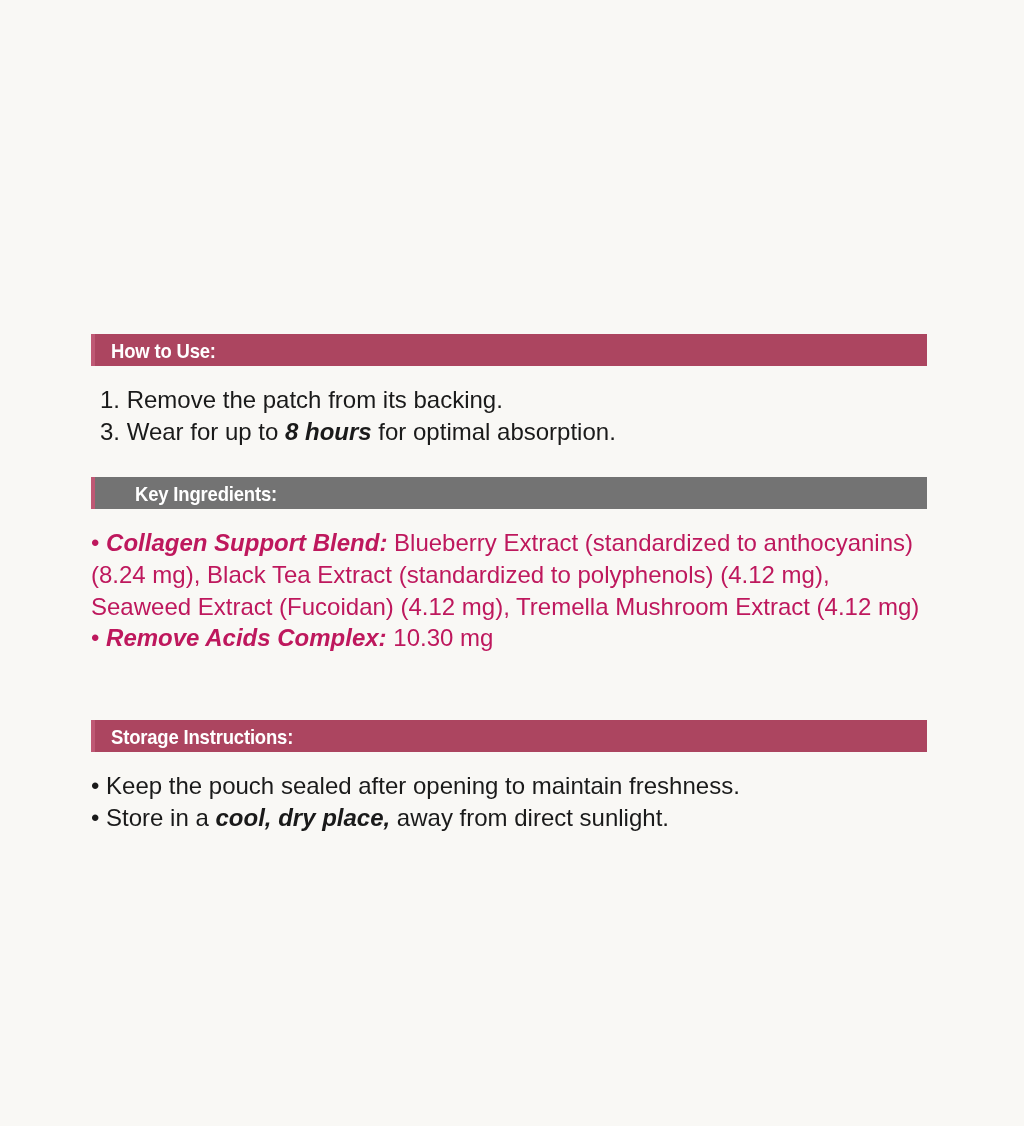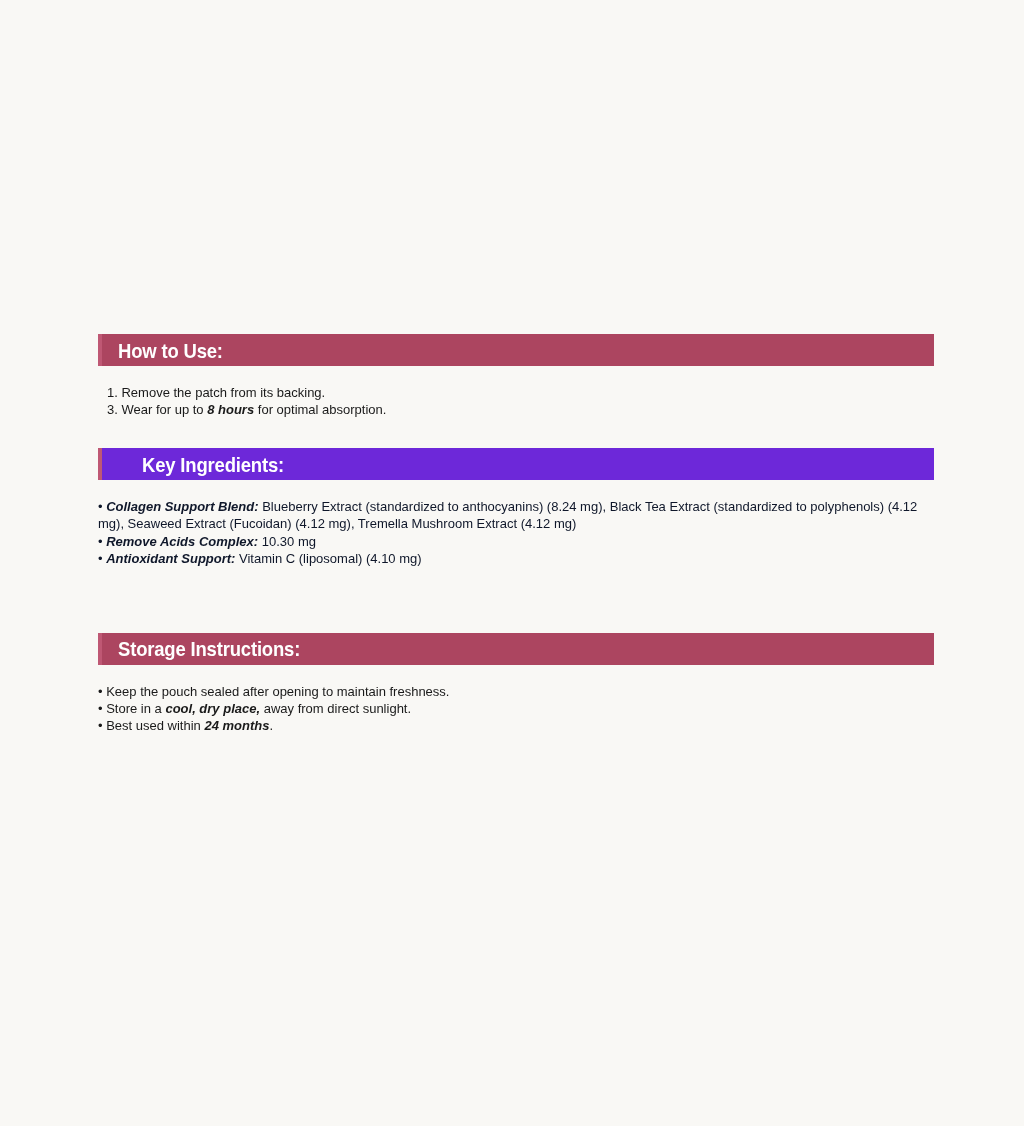--- a/index.html
+++ b/index.html
@@ -18,21 +18,21 @@
   .page {
     position: relative;
     width: 1024px;
     height: 1126px;
     background: #f9f8f5;
     box-sizing: border-box;
   }
 
   .content {
     position: absolute;
-    left: 98px;
+    left: 91px;
     top: 334px;
     width: 836px;
   }
 
   
   .bar {
     position: relative;
     background: #ac4560;
     height: 32px;
     display: flex;
@@ -56,21 +56,21 @@
     font-weight: 700;
     letter-spacing: -0.2px;
     line-height: 1;
     transform: scaleX(0.88);
     transform-origin: left center;
     white-space: nowrap;
   }
 
   
   .block {
-    font-size: 13px;
+    font-size: 24px;
     line-height: 1.32;
     color: #1a1a1a;
   }
   .block .row {
     display: block;
     white-space: normal;
   }
   .ol-row {
     padding-left: 9px;
   }
@@ -98,46 +98,40 @@
       <div class="row ol-row">
         <span>1. Remove the patch from its backing.</span>
       </div>
       <div class="row ol-row">
         <span>3. Wear for up to <b>8 hours</b> for optimal absorption.</span>
       </div>
     </div>
 
     <div class="sec-gap-1"></div>
 
-    <div class="bar" style="background: #6d28d9; padding-left: 44px;">
+    <div class="bar" style="background: #737373; padding-left: 44px;">
       <span class="bar-title">Key Ingredients:</span>
     </div>
-    <div class="block" style="color: #0f172a;">
+    <div class="block" style="color: #be185d;">
       <div class="row ul-row">
         <span>• <b>Collagen Support Blend:</b> Blueberry Extract (standardized to anthocyanins) (8.24 mg), Black Tea Extract (standardized to polyphenols) (4.12 mg), Seaweed Extract (Fucoidan) (4.12 mg), Tremella Mushroom Extract (4.12 mg)</span>
       </div>
       <div class="row ul-row">
         <span>• <b>Remove Acids Complex:</b> 10.30 mg</span>
-      </div>
-      <div class="row ul-row">
-        <span>• <b>Antioxidant Support:</b> Vitamin C (liposomal) (4.10 mg)</span>
       </div>
     </div>
 
     <div class="sec-gap-2"></div>
 
     <div class="bar" style="background: rgb(172, 69, 96); margin-top: 36px;">
       <span class="bar-title">Storage Instructions:</span>
     </div>
     <div class="block" style="color: rgb(26, 26, 26);">
       <div class="row ul-row">
         <span>• Keep the pouch sealed after opening to maintain freshness.</span>
       </div>
       <div class="row ul-row">
         <span>• Store in a <b>cool, dry place,</b> away from direct sunlight.</span>
       </div>
-      <div class="row ul-row">
-        <span>• Best used within <b>24 months</b>.</span>
-      </div>
     </div>
 
   </div>
 </div>
 
 </body></html>

